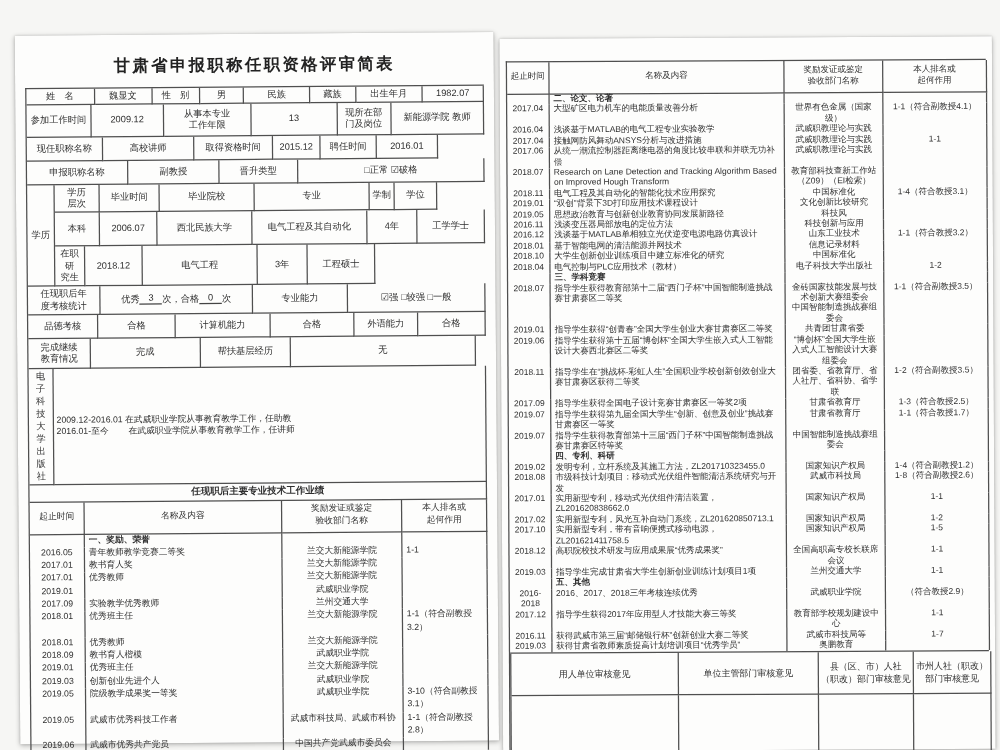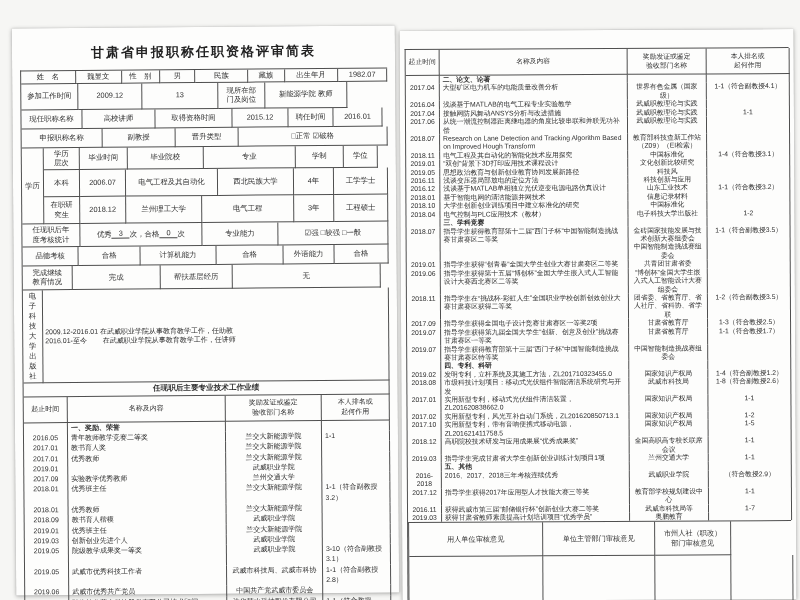--- a/index.html
+++ b/index.html
@@ -51,70 +51,71 @@
       <div class="c" style="width:37px">男</div>
       <div class="c" style="width:55px">民族</div>
       <div class="c" style="width:38px">藏族</div>
       <div class="c" style="width:56px">出生年月</div>
       <div class="c" style="width:51px">1982.07</div>
     </div>
 
     <div class="row" style="min-height:26px">
       <div class="c" style="width:57px">参加工作时间</div>
       <div class="c" style="width:64px">2009.12</div>
+      <div class="c" style="width:77px">从事本专业
+工作年限</div>
       <div class="c" style="width:76px">13</div>
       <div class="c" style="width:47px">现所在部
 门及岗位</div>
       <div class="c" style="width:82px">新能源学院 教师</div>
     </div>
 
     <div class="row" style="min-height:19px">
       <div class="c" style="width:61px">现任职称名称</div>
       <div class="c" style="width:73px">高校讲师</div>
-      <div class="c" style="width:77px">取得资格时间</div>
-      <div class="c" style="width:56px">2015.12</div>
+      <div class="c" style="width:63px">取得资格时间</div>
+      <div class="c" style="width:38px">2015.12</div>
       <div class="c" style="width:45px">聘任时间</div>
       <div class="c" style="width:49px">2016.01</div>
     </div>
 
     <div class="row" style="min-height:19px">
       <div class="c" style="width:81px">申报职称名称</div>
       <div class="c" style="width:73px">副教授</div>
       <div class="c" style="width:63px">晋升类型</div>
       <div class="c" style="width:149px">□正常    ☑破格</div>
     </div>
 
     <div class="row">
       <div class="c vside">学历</div>
       <div style="width:344px">
         <div class="row" style="min-height:20px">
           <div class="c" style="width:36px">学历
 层次</div>
           <div class="c" style="width:48px">毕业时间</div>
           <div class="c" style="width:76px">毕业院校</div>
           <div class="c" style="width:92px">专业</div>
-          <div class="c" style="width:48px">学制</div>
+          <div class="c" style="width:20px">学制</div>
           <div class="c" style="width:34px">学位</div>
         </div>
         <div>
 
             <div class="row" style="min-height:27px">
               <div class="c" style="width:36px">本科</div>
               <div class="c" style="width:46px">2006.07</div>
+              <div class="c" style="width:76px">西北民族大学</div>
               <div class="c" style="width:92px">电气工程及其自动化</div>
-              <div class="c" style="width:76px">西北民族大学</div>
               <div class="c" style="width:40px">4年</div>
               <div class="c" style="width:54px">工学学士</div>
             </div>
 
             <div class="row" style="min-height:27px">
-              <div class="c" style="width:36px">在职研
+              <div class="c" style="width:24px">在职研
 究生</div>
               <div class="c" style="width:46px">2018.12</div>
-              <div class="c" style="width:76px">兰州理工大学</div>
               <div class="c" style="width:92px">电气工程</div>
               <div class="c" style="width:40px">3年</div>
               <div class="c" style="width:54px">工程硕士</div>
             </div>
           </div>
       </div>
     </div>
 
     <div class="row" style="min-height:23px">
       <div class="c" style="width:58px">任现职后年
@@ -428,20 +429,22 @@
         <div class="a">奥鹏教育</div>
         <div class="r"></div>
       </div>
 
     <div class="auditgrid">
 
         <div class="audit-h">用人单位审核意见</div>
 
         <div class="audit-h">单位主管部门审核意见</div>
 
+        <div class="audit-h">县（区、市）人社
+（职改）部门审核意见</div>
 
         <div class="audit-h">市州人社（职改）
 部门审核意见</div>
       </div>
 
     <div class="auditgrid" style="border-top:none">
 
         <div class="audit-b"></div>
 
         <div class="audit-b"></div>

